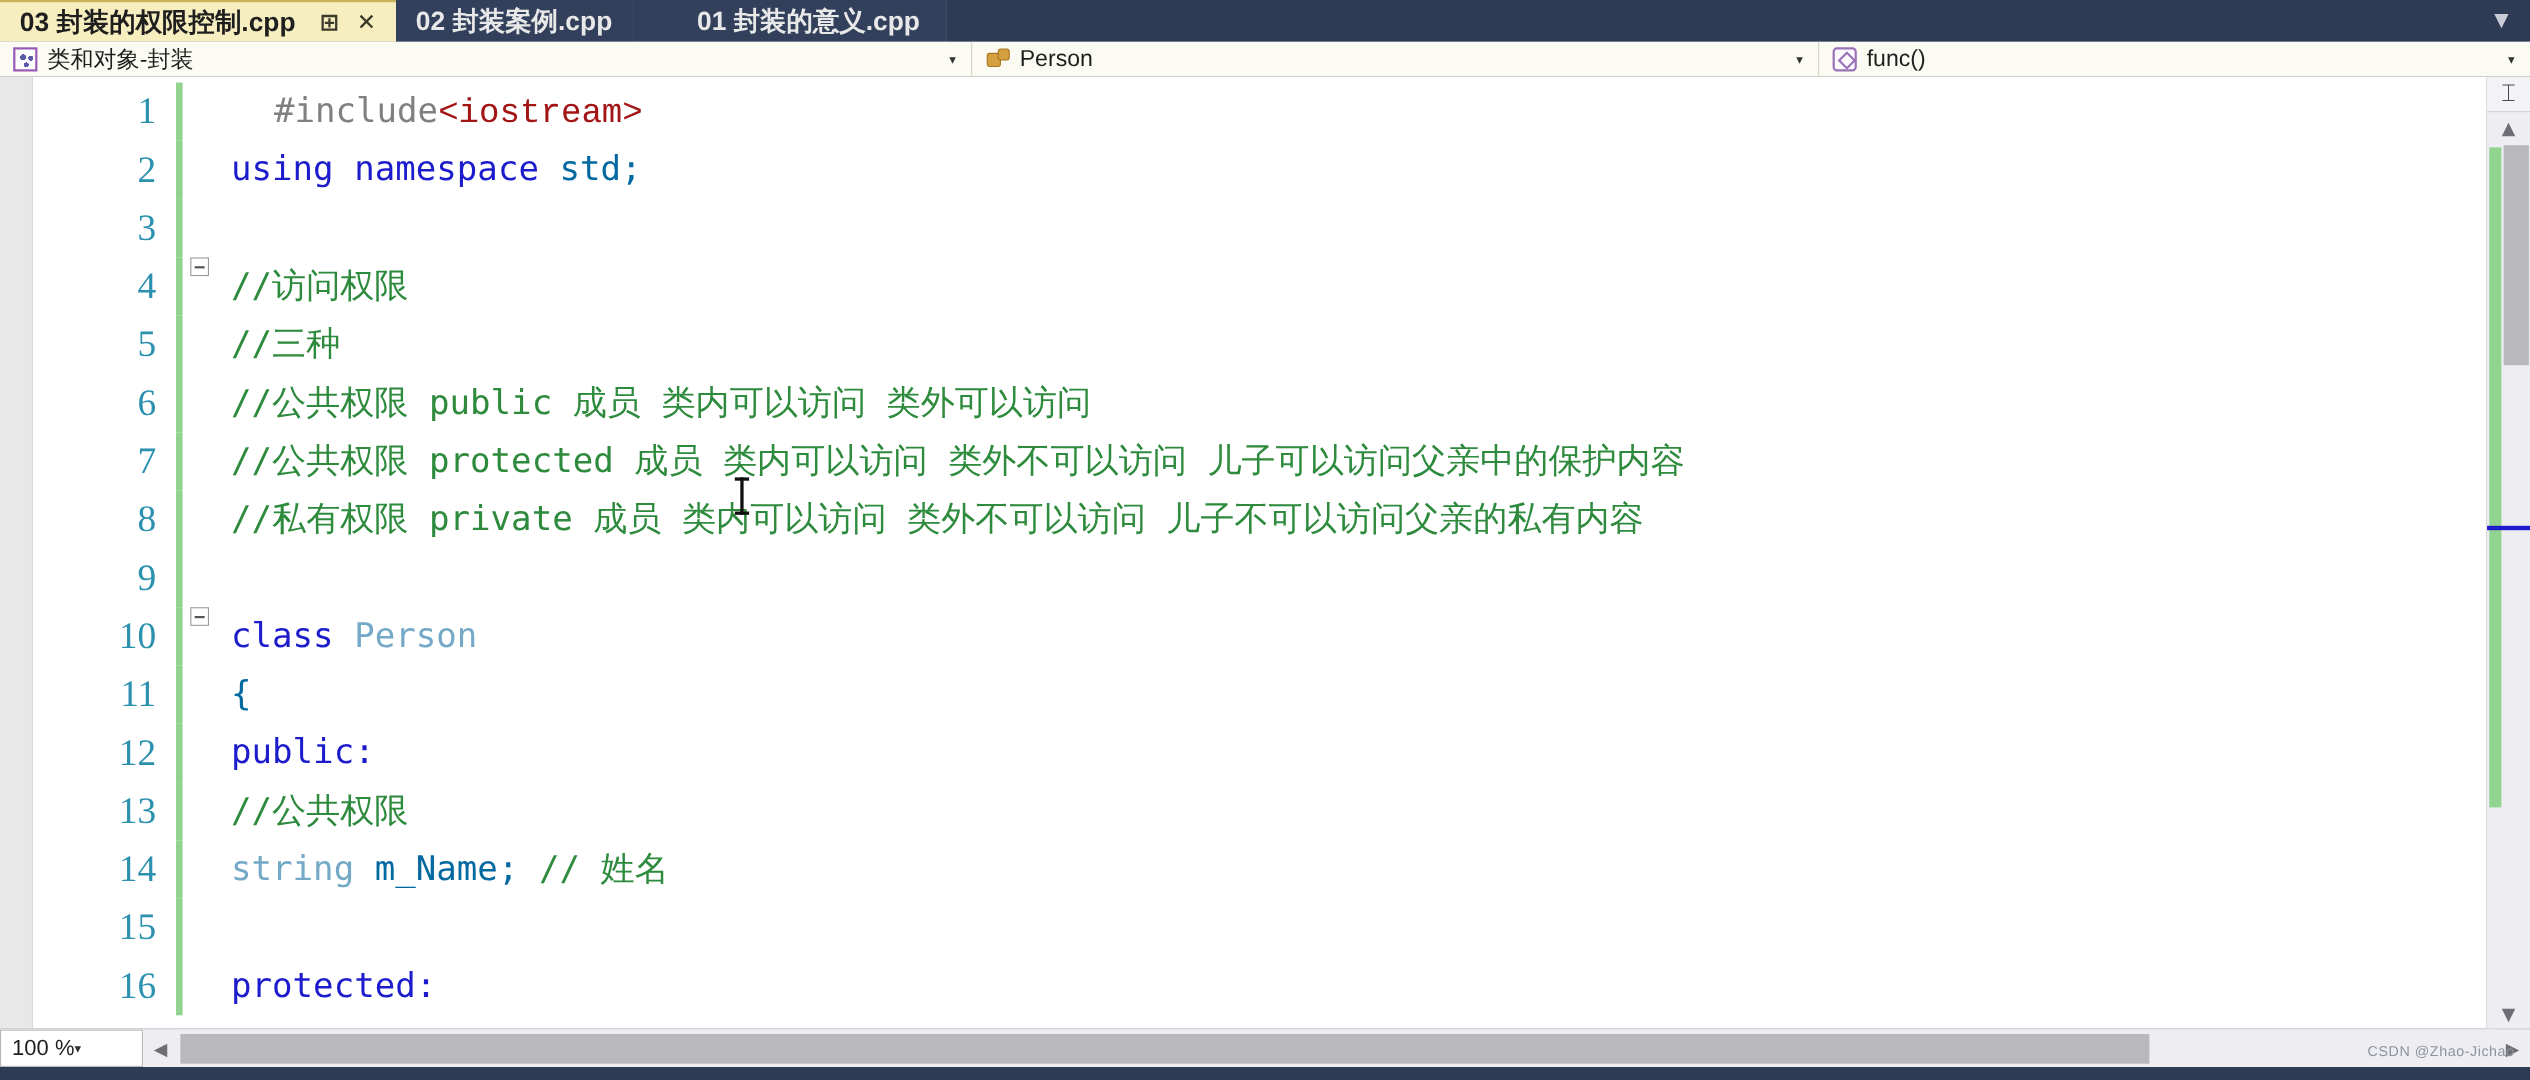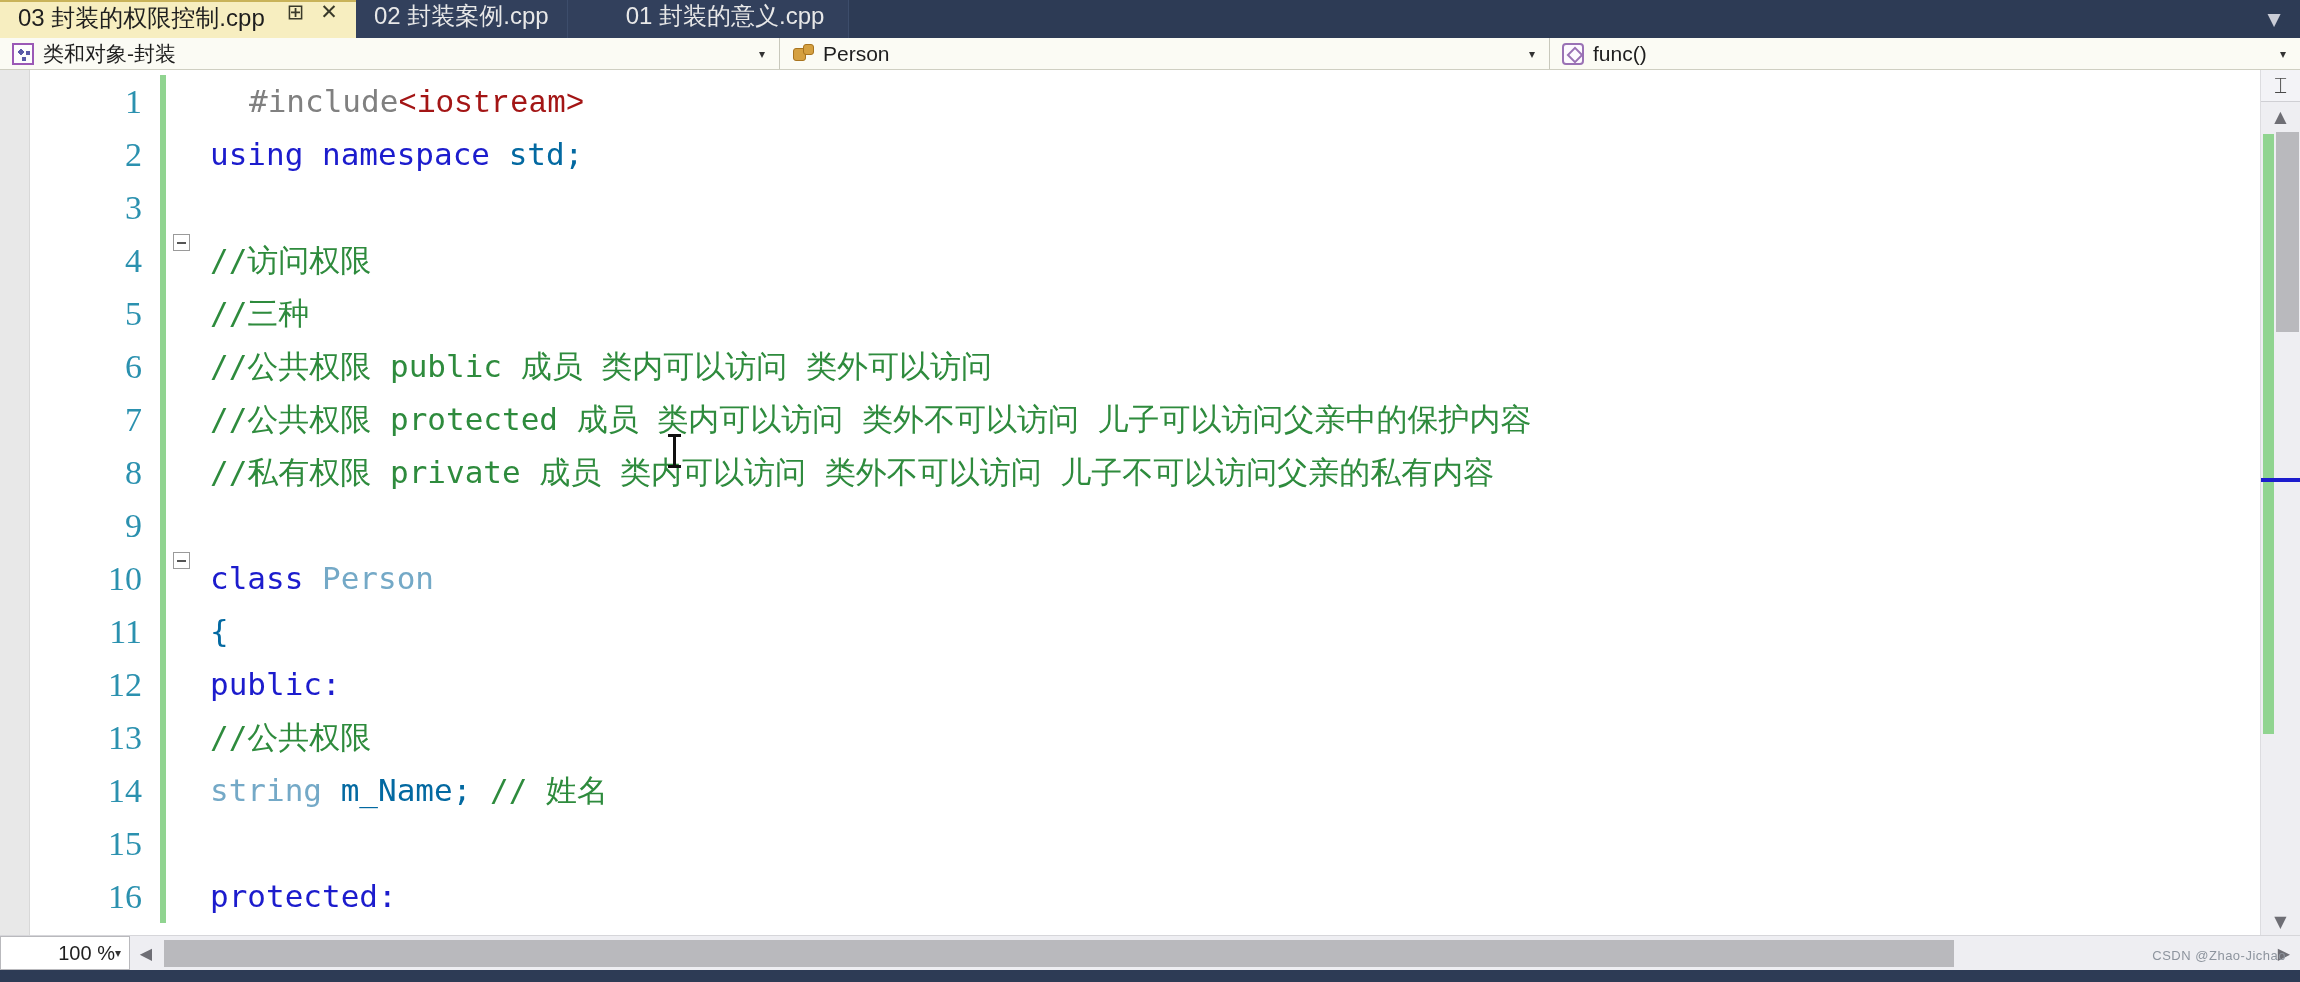--- a/index.html
+++ b/index.html
@@ -10,25 +10,26 @@
     overflow: hidden;
   }
 
   
   #tabstrip {
     position: absolute; left: 0; top: 0; width: 2300px; height: 38px;
     background: #2d3b55;
     display: flex; align-items: stretch;
   }
   .tab {
-    display: flex; align-items: flex-start; gap: 10px;
+    display: flex; align-items: center; gap: 10px;
     padding: 0 18px 0 18px;
     font-size: 24px;
     white-space: nowrap;
     position: relative;
+    font-weight: bold;
   }
   .tab.active {
     background: #f7eec0;
     color: #1e1e1e;
     border-top: 2px solid #c9b35a;
   }
   .tab.inactive {
     background: #32405c;
     color: #e8e8e8;
     border-right: 1px solid #3d4d6b;
@@ -53,21 +54,21 @@
     border-bottom: 1px solid #cfcfc2;
     display: flex; align-items: stretch;
   }
   .navcombo {
     display: flex; align-items: center;
     border-right: 1px solid #c8c8bc;
     position: relative;
     background: #fbfbf4;
   }
   .navcombo:last-child { border-right: none; }
-  #nav-project { width: 780px; }
+  #nav-project { width: 884px; }
   #nav-class   { width: 770px; }
   #nav-func    { flex: 1; }
   .navcombo-inner {
     display: flex; align-items: center; gap: 9px;
     padding-left: 12px; flex: 1; min-width: 0;
   }
   .navcombo-text {
     font-size: 21px; color: #1e1e1e; white-space: nowrap;
     overflow: hidden; text-overflow: ellipsis;
   }
@@ -213,21 +214,21 @@
 
   
   #bottombar {
     position: absolute; left: 0; top: 935px; width: 2300px; height: 35px;
     background: #eeeef2; display: flex; align-items: stretch;
     border-top: 1px solid #d6d6da;
   }
   #zoom-combo {
     width: 130px; flex: 0 0 130px;
     background: #ffffff; border: 1px solid #b9b9bd;
-    display: flex; align-items: center; justify-content: flex-end;
+    display: flex; align-items: center; justify-content: flex-start;
     padding: 0 8px 0 10px;
     font-size: 20px; color: #1e1e1e;
   }
   #zoom-combo .navcombo-arrow { width: auto; }
   #hs-left, #hs-right {
     width: 32px; flex: 0 0 32px; display: flex; align-items: center; justify-content: center;
     color: #6e6e75; font-size: 16px; font-family: "DejaVu Sans", sans-serif;
   }
   #hs-track { flex: 1; position: relative; background: #eeeef2; }
   #hs-thumb {

